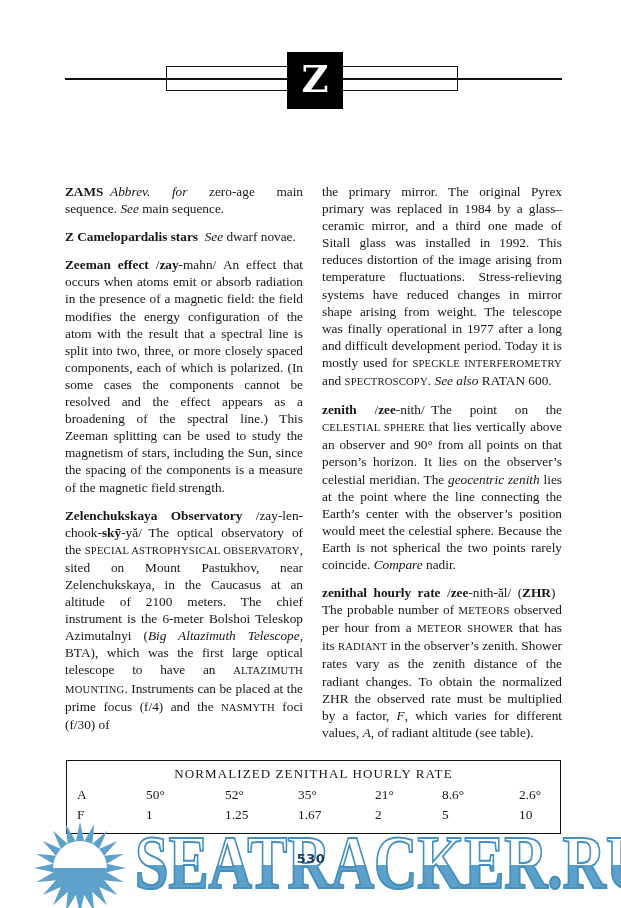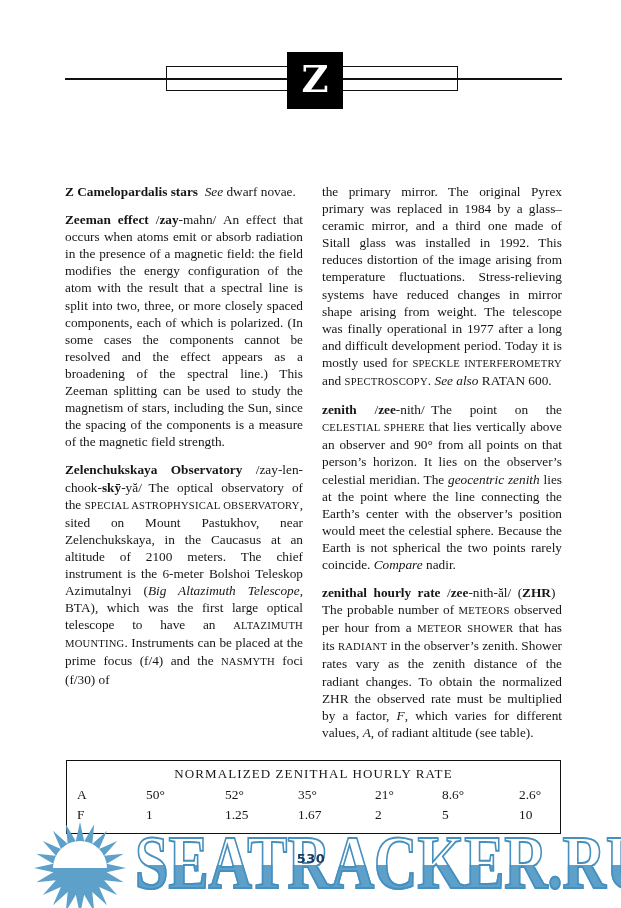--- a/index.html
+++ b/index.html
@@ -67,20 +67,21 @@
 
   <div>
     <div class="rule-long"></div>
     <div class="rule-box"></div>
     <div class="z-badge">
       <span>Z</span>
     </div>
   </div>
 
   <div class="col col-left">
+    <p class="entry"><span class="run-b">ZAMS</span><span> </span><span class="run-i">Abbrev. for</span><span> zero-age main sequence. </span><span class="run-i">See</span><span> main sequence.</span></p>
     <p class="entry"><span class="run-b">Z Camelopardalis stars</span><span> </span><span class="run-i">See</span><span> dwarf novae.</span></p>
     <p class="entry"><span class="run-b">Zeeman effect</span><span> /</span><span class="run-b">zay</span><span>-mahn/ An effect that occurs when atoms emit or absorb radiation in the presence of a magnetic field: the field modifies the energy configuration of the atom with the result that a spectral line is split into two, three, or more closely spaced components, each of which is polarized. (In some cases the components cannot be resolved and the effect appears as a broadening of the spectral line.) This Zeeman splitting can be used to study the magnetism of stars, including the Sun, since the spacing of the components is a measure of the magnetic field strength.</span></p>
     <p class="entry"><span class="run-b">Zelenchukskaya Observatory</span><span> /zay-len-chook-</span><span class="run-b">skȳ</span><span>-yă/ The optical observatory of the </span><span class="run-sc">SPECIAL ASTROPHYSICAL OBSERVATORY</span><span>, sited on Mount Pastukhov, near Zelenchukskaya, in the Caucasus at an altitude of 2100 meters. The chief instrument is the 6-meter Bolshoi Teleskop Azimutalnyi (</span><span class="run-i">Big Altazimuth Telescope</span><span>, BTA), which was the first large optical telescope to have an </span><span class="run-sc">ALTAZIMUTH MOUNTING</span><span>. Instruments can be placed at the prime focus (f/4) and the </span><span class="run-sc">NASMYTH</span><span> foci (f/30) of</span></p>
   </div>
 
   <div class="col col-right">
     <p class="entry"><span>the primary mirror. The original Pyrex primary was replaced in 1984 by a glass–ceramic mirror, and a third one made of Sitall glass was installed in 1992. This reduces distortion of the image arising from temperature fluctuations. Stress-relieving systems have reduced changes in mirror shape arising from weight. The telescope was finally operational in 1977 after a long and difficult development period. Today it is mostly used for </span><span class="run-sc">SPECKLE INTERFEROMETRY</span><span> and </span><span class="run-sc">SPECTROSCOPY</span><span>. </span><span class="run-i">See also</span><span> RATAN 600.</span></p>
     <p class="entry"><span class="run-b">zenith</span><span> /</span><span class="run-b">zee</span><span>-nith/ The point on the </span><span class="run-sc">CELESTIAL SPHERE</span><span> that lies vertically above an observer and 90° from all points on that person’s horizon. It lies on the observer’s celestial meridian. The </span><span class="run-i">geocentric zenith</span><span> lies at the point where the line connecting the Earth’s center with the observer’s position would meet the celestial sphere. Because the Earth is not spherical the two points rarely coincide. </span><span class="run-i">Compare</span><span> nadir.</span></p>
     <p class="entry"><span class="run-b">zenithal hourly rate</span><span> /</span><span class="run-b">zee</span><span>-nith-ăl/ (</span><span class="run-b">ZHR</span><span>) The probable number of </span><span class="run-sc">METEORS</span><span> observed per hour from a </span><span class="run-sc">METEOR SHOWER</span><span> that has its </span><span class="run-sc">RADIANT</span><span> in the observer’s zenith. Shower rates vary as the zenith distance of the radiant changes. To obtain the normalized ZHR the observed rate must be multiplied by a factor, </span><span class="run-i">F</span><span>, which varies for different values, </span><span class="run-i">A</span><span>, of radiant altitude (see table).</span></p>
   </div>

